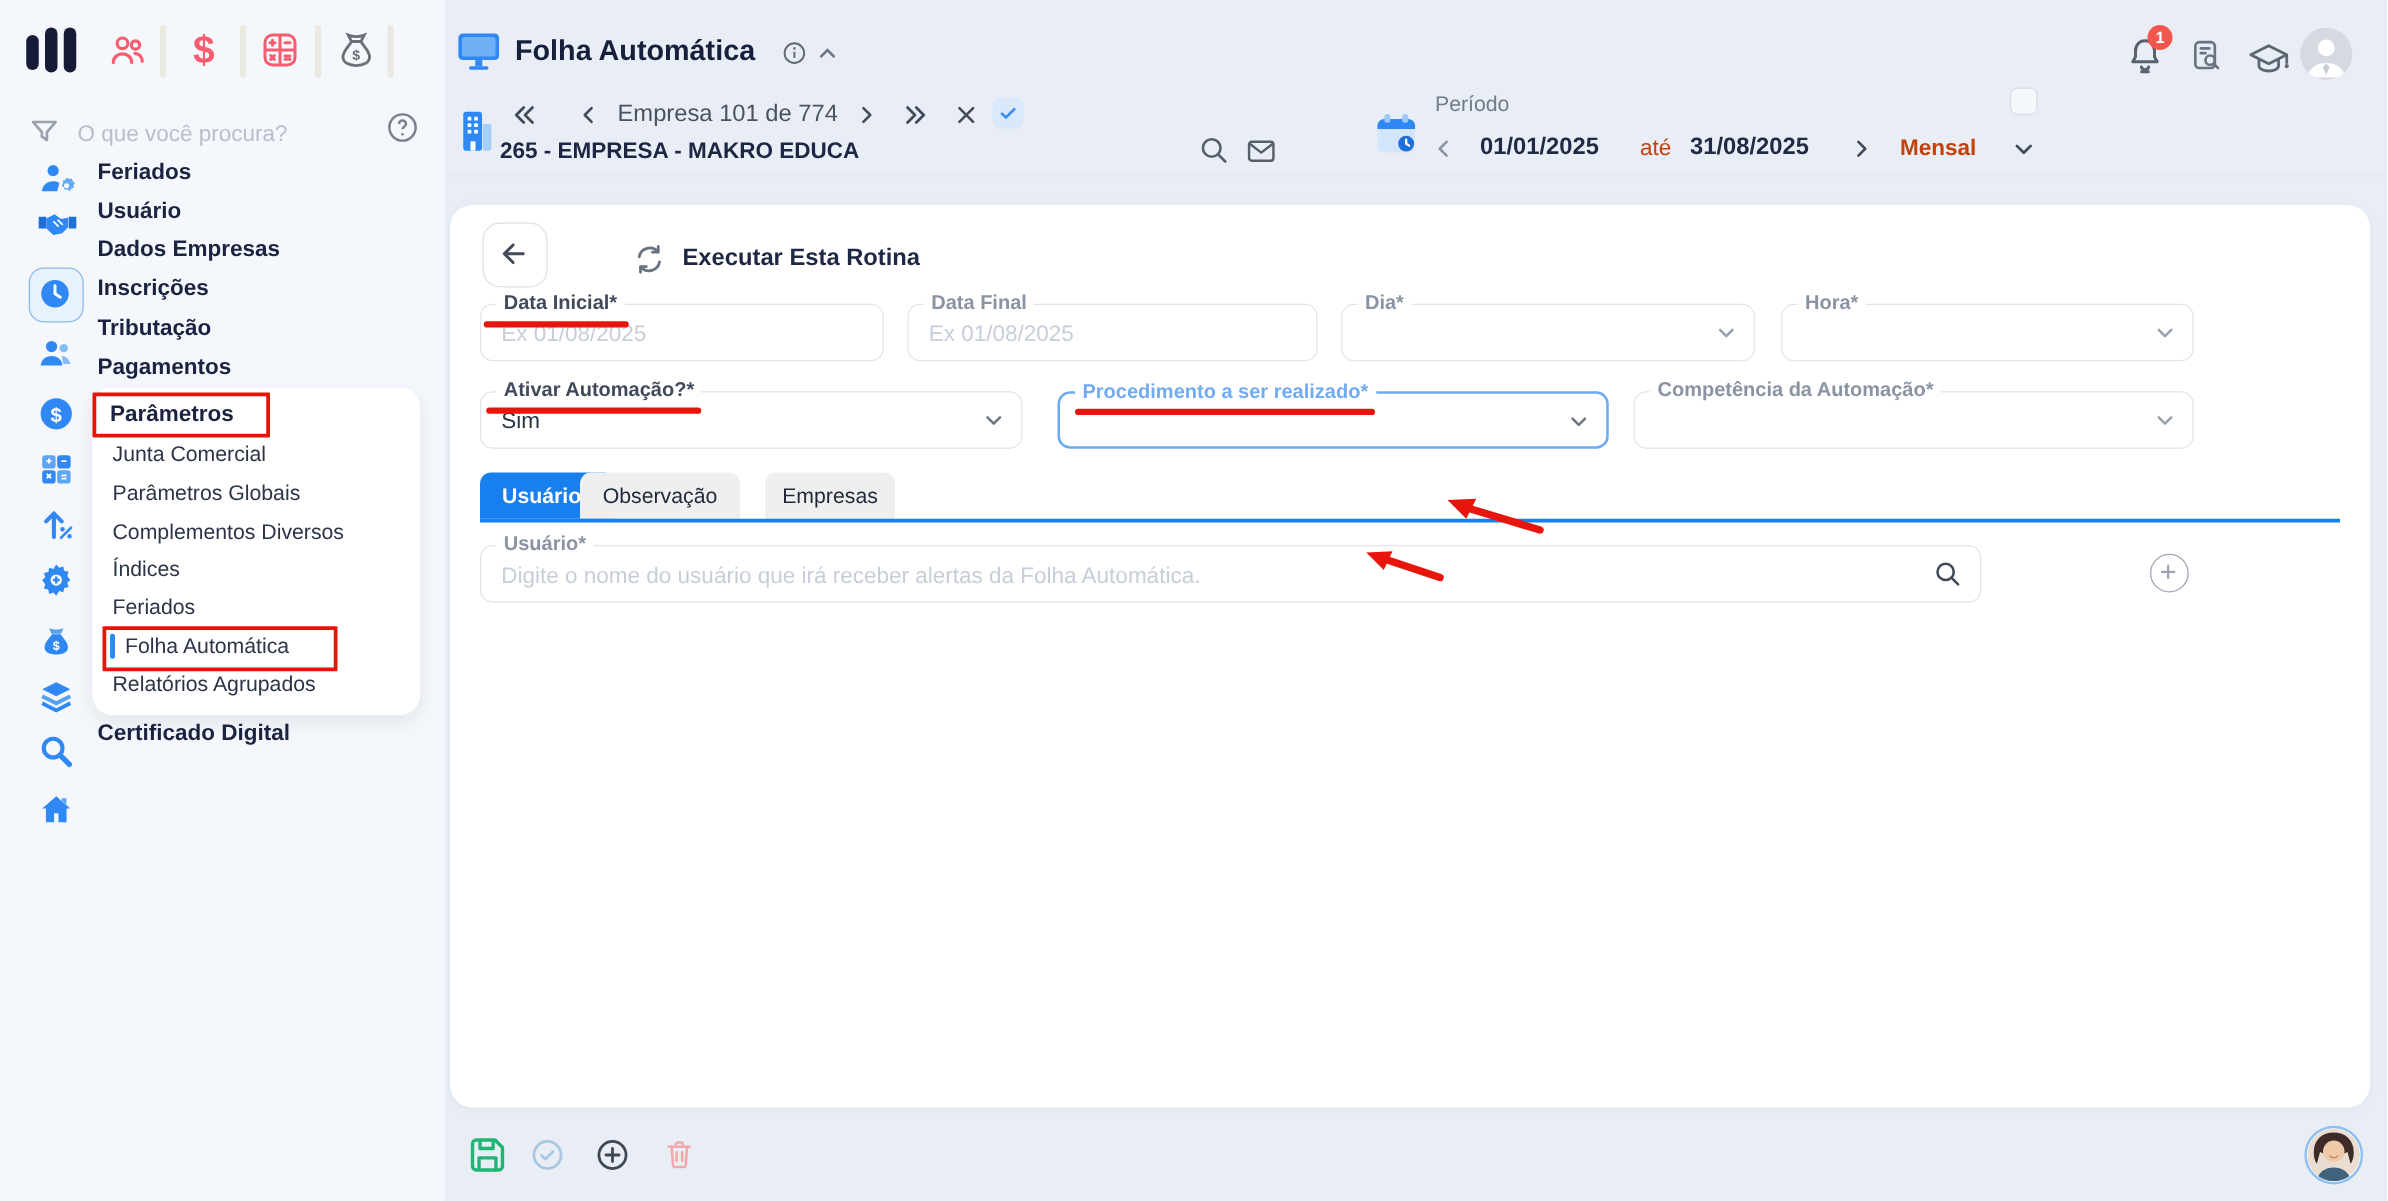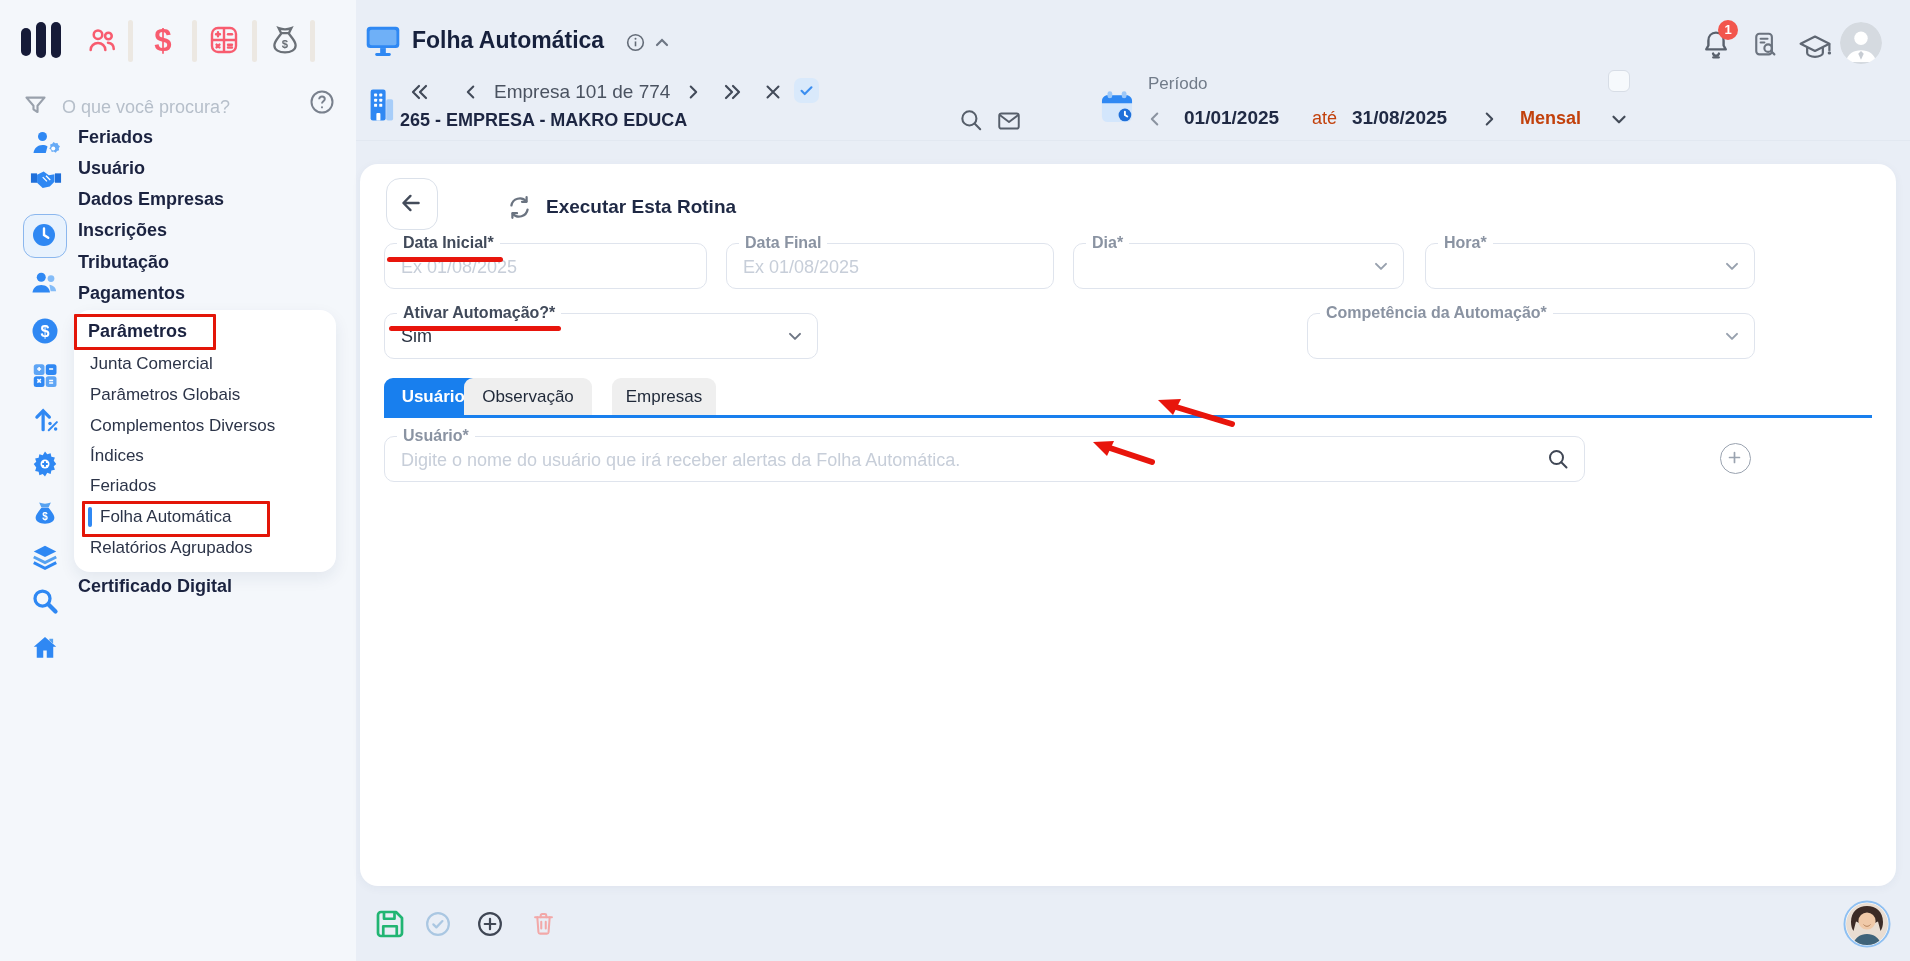--- a/index.html
+++ b/index.html
@@ -413,20 +413,27 @@
     </div>
 
     <div class="field" style="left:24px;top:149px;width:434px">
       <span class="flabel dark">Ativar Automação?*</span>
       <div class="redline" style="left:4px;top:12px;width:172px"></div>
       <div class="fvalue">Sim</div>
       <span class="chev"><svg width="20" height="20" viewBox="0 0 24 24" fill="none" stroke="#6e7684" stroke-width="2.4" stroke-linecap="round" stroke-linejoin="round">
             <path d="M6 9.5l6 6 6-6"></path>
           </svg></span>
     </div>
+    <div class="field focused" style="left:486px;top:149px;width:441px">
+      <span class="flabel blue">Procedimento a ser realizado*</span>
+      <div class="redline" style="left:12px;top:12px;width:240px"></div>
+      <span class="chev"><svg width="20" height="20" viewBox="0 0 24 24" fill="none" stroke="#6e7684" stroke-width="2.4" stroke-linecap="round" stroke-linejoin="round">
+            <path d="M6 9.5l6 6 6-6"></path>
+          </svg></span>
+    </div>
     <div class="field" style="left:947px;top:149px;width:448px">
       <span class="flabel">Competência da Automação*</span>
       <span class="chev"><svg width="20" height="20" viewBox="0 0 24 24" fill="none" stroke="#98a1ae" stroke-width="2.4" stroke-linecap="round" stroke-linejoin="round">
             <path d="M6 9.5l6 6 6-6"></path>
           </svg></span>
     </div>
 
     <div class="tab active" style="left:24px;top:214px;width:108px">Usuários</div>
     <div class="tab inactive" style="left:104px;top:214px;width:128px">Observação</div>
     <div class="tab inactive" style="left:252px;top:214px;width:104px">Empresas</div>

